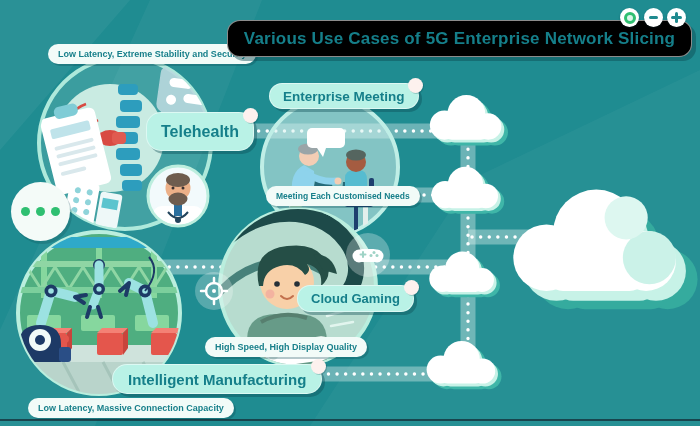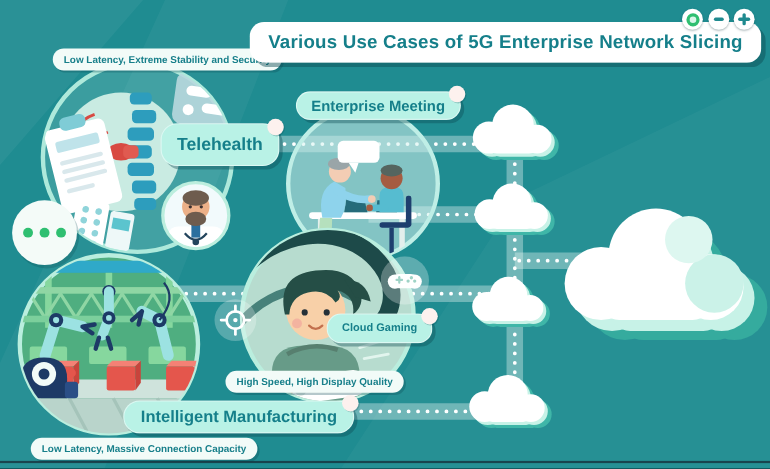--- a/index.html
+++ b/index.html
@@ -8,21 +8,21 @@
     background:#1f8c91;
     font-family:"Liberation Sans", sans-serif;
     -webkit-font-smoothing:antialiased;
   }
   #stage *{box-sizing:border-box;}
   .abs{position:absolute;}
 
   
   .title-banner{
     left:227px;top:20px;width:465px;height:37px;
-    background:#ffffff;border:1.5px solid rgba(255,255,255,.55);
+    background:#000000;border:1.5px solid rgba(255,255,255,.55);
     border-radius:13px;box-shadow:4px 4px 0 rgba(10,74,82,.45);
     display:flex;align-items:center;justify-content:center;
     color:#157f8a;font-size:17px;font-weight:700;letter-spacing:.2px;
     z-index:30;
   }
   .winbtn{width:19px;height:19px;border-radius:50%;background:#ffffff;
     display:flex;align-items:center;justify-content:center;z-index:31;
     box-shadow:0 1px 2px rgba(0,40,45,.35);}
   .winbtn .ring{width:12px;height:12px;border-radius:50%;border:3px solid #2fbf71;background:#d9f6ea;}
   .winbtn .bar{width:9px;height:3px;border-radius:2px;background:#1f8a8f;}
@@ -374,22 +374,23 @@
 
   <div class="abs minti" style="left:146px;top:112px;height:39px;padding:0 14px;font-size:16px;border-radius:15px;">
     <span>Telehealth</span>
     <span class="pin" style="right:-5px;top:-5px;"></span>
   </div>
 
   <div class="abs minti" style="left:269px;top:83px;height:26px;padding:0 13px;font-size:13.5px;border-radius:13px;">
     <span>Enterprise Meeting</span>
     <span class="pin" style="right:-5px;top:-6px;"></span>
   </div>
-
-  <div class="abs minti" style="left:297px;top:285px;height:27px;padding:0 13px;font-size:10px;border-radius:13px;">
+  <div class="abs caption" style="left:266px;top:186px;font-size:8.5px;">Meeting Each Customised Needs</div>
+
+  <div class="abs minti" style="left:297px;top:285px;height:27px;padding:0 13px;font-size:13px;border-radius:13px;">
     <span>Cloud Gaming</span>
     <span class="pin" style="right:-6px;top:-6px;"></span>
   </div>
   <div class="abs caption" style="left:205px;top:337px;">High Speed, High Display Quality</div>
 
   <div class="abs minti" style="left:112px;top:364px;height:30px;padding:0 15px;font-size:15px;border-radius:15px;">
     <span>Intelligent Manufacturing</span>
     <span class="pin" style="right:-5px;top:-6px;"></span>
   </div>
   <div class="abs caption" style="left:28px;top:398px;">Low Latency, Massive Connection Capacity</div>

